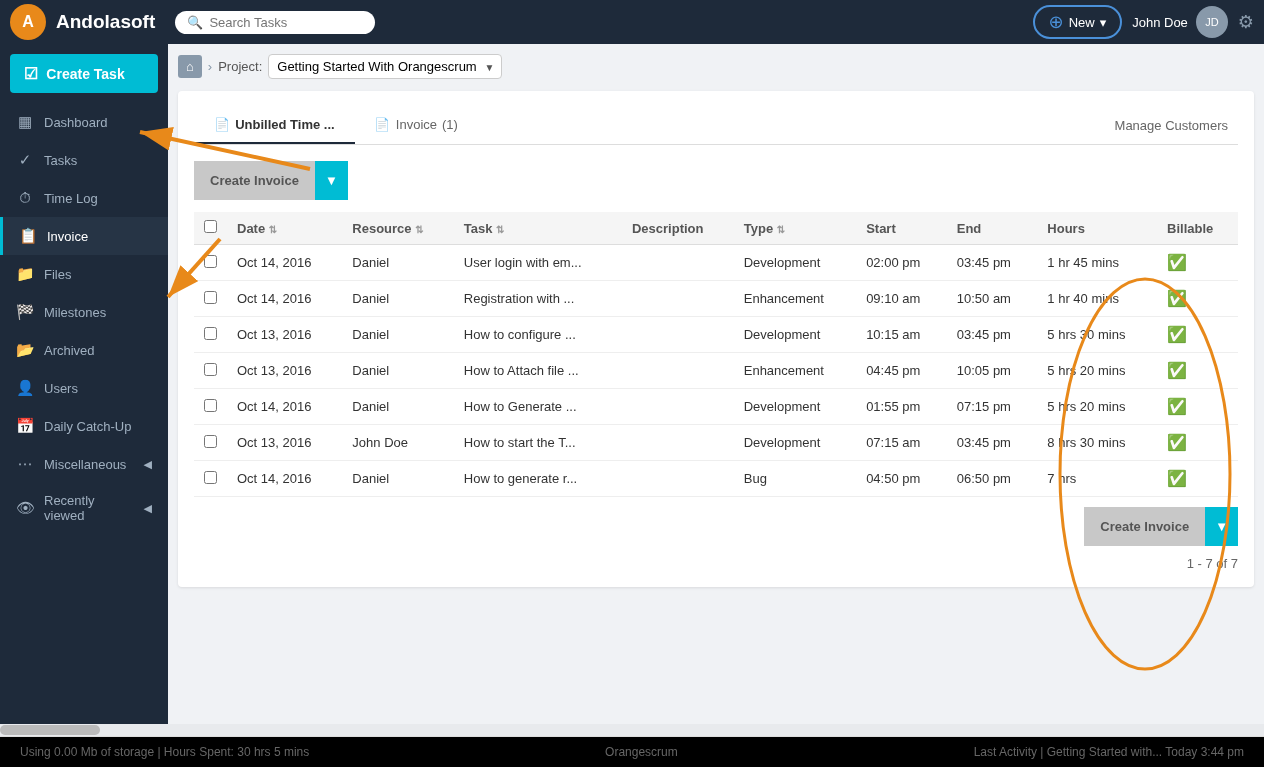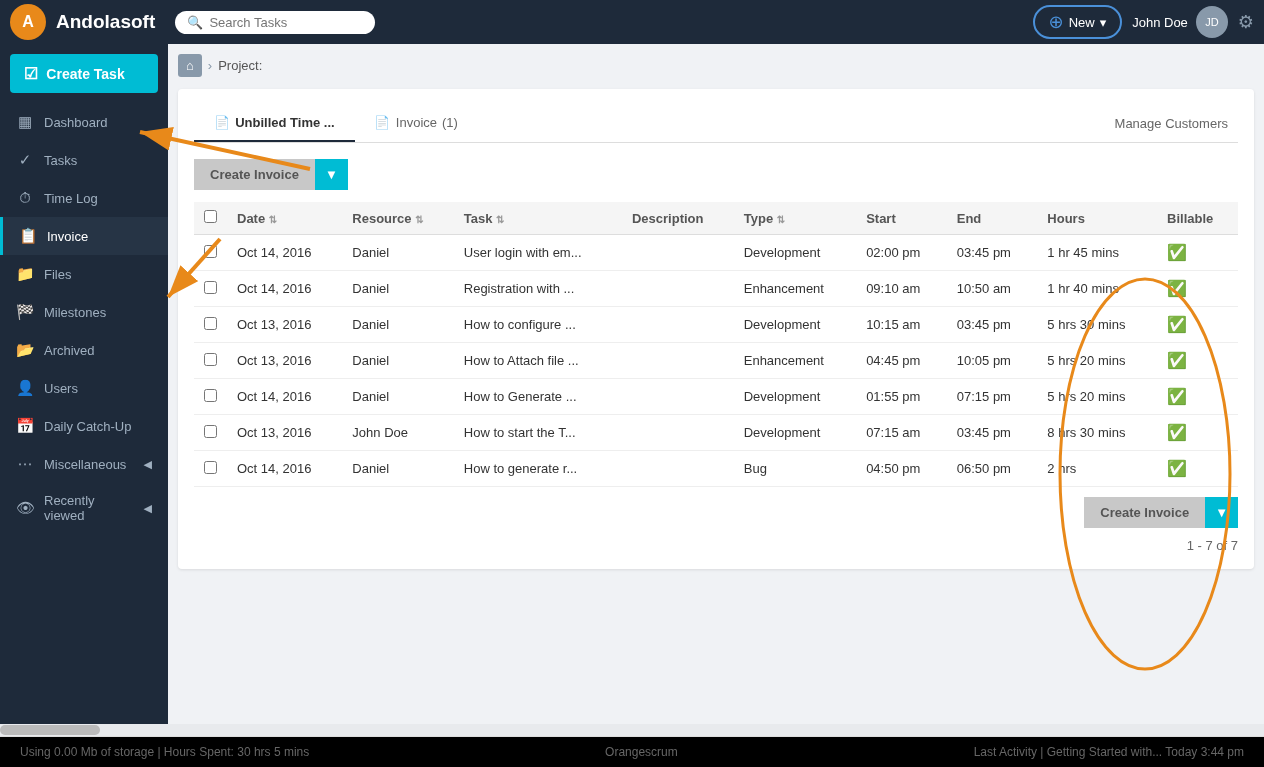--- a/index.html
+++ b/index.html
@@ -52,21 +52,21 @@
     .tab.active { border-bottom: 2px solid #1e2a3a; color: #333; font-weight: bold; }
     .tabs-spacer { flex: 1; }
     .manage-customers-btn { color: #666; font-size: 13px; padding: 6px 10px; cursor: pointer; }
 
     
     .section-header { display: flex; align-items: center; justify-content: space-between; margin-bottom: 12px; }
     .section-title { font-size: 18px; font-weight: bold; color: #333; }
     .section-total { color: #666; font-size: 13px; margin-left: 12px; }
     .section-header-left { display: flex; align-items: center; }
     .create-invoice-btn-wrap { display: flex; align-items: stretch; }
-    .create-invoice-btn { background: #c8c8c8; color: #555; padding: 4px 16px; border: none; cursor: pointer; font-size: 13px; font-weight: bold; }
+    .create-invoice-btn { background: #c8c8c8; color: #555; padding: 12px 16px; border: none; cursor: pointer; font-size: 13px; font-weight: bold; }
     .create-invoice-dropdown { background: #00bcd4; color: white; padding: 8px 10px; border: none; cursor: pointer; font-size: 13px; }
 
     
     table { width: 100%; border-collapse: collapse; font-size: 13px; }
     thead tr { background: #f5f5f5; border-bottom: 1px solid #ddd; }
     thead th { padding: 8px 10px; text-align: left; color: #555; font-weight: bold; white-space: nowrap; }
     tbody tr { border-bottom: 1px solid #eee; }
     tbody td { padding: 8px 10px; color: #333; }
     .check-cell { width: 30px; text-align: center; }
     .sort-icon { font-size: 10px; color: #999; }
@@ -163,20 +163,25 @@
       <span class="si-arrow">◀</span>
     </div>
   </div>
 
   <div class="content-area">
 
     <div class="breadcrumb">
       <span class="breadcrumb-home">⌂</span>
       <span class="breadcrumb-sep">›</span>
       <span class="breadcrumb-project">Project:</span>
+      <div class="breadcrumb-select-wrap">
+        <select class="breadcrumb-select">
+          <option>Getting Started With Orangescrum</option>
+        </select>
+      </div>
     </div>
 
     <div class="panel">
 
       <div class="tabs">
         <div class="tab active">
           <span>📄</span>
           <span>Unbilled Time ...</span>
         </div>
         <div class="tab">
@@ -285,21 +290,21 @@
   </tr>
             <tr>
     <td class="check-cell"><input type="checkbox" style=""></td>
     <td>Oct 14, 2016</td>
     <td>Daniel</td>
     <td>How to generate r...</td>
     <td></td>
     <td>Bug</td>
     <td>04:50 pm</td>
     <td>06:50 pm</td>
-    <td>2 hrs</td>
+    <td>7 hrs</td>
     <td><span class="billable-check">✅</span></td>
   </tr>
           </tbody>
       </table>
 
       <div style="display:flex; justify-content:flex-end; margin-top:10px; gap:0; align-items:stretch;">
         <button class="create-invoice-btn">Create Invoice</button>
         <button class="create-invoice-dropdown">▼</button>
       </div>
 

